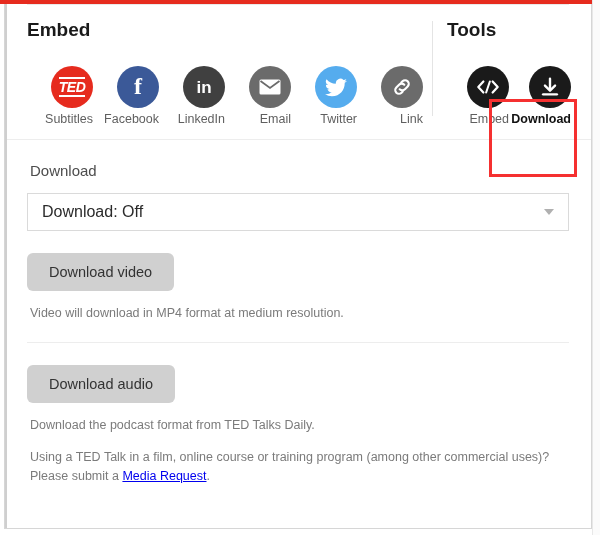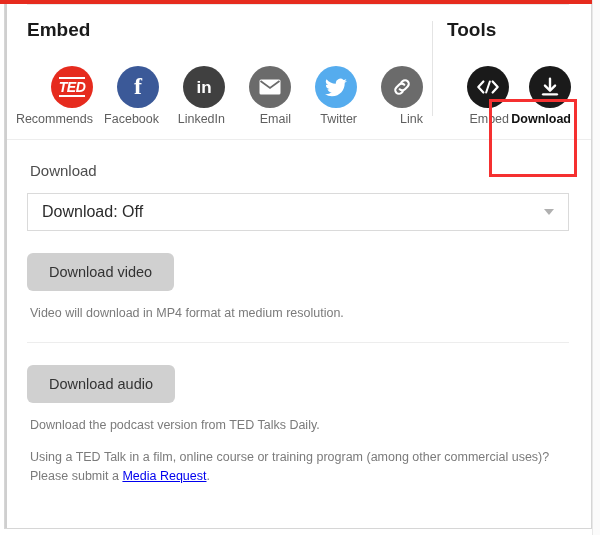--- a/index.html
+++ b/index.html
@@ -235,21 +235,21 @@
       <div class="col-divider"></div>
 
       <div class="share-col">
         <div class="col-head">Embed</div>
         <div class="icon-row">
 
           <div class="icon-item">
             <div class="circle" style="background:#e62b1e">
               <span class="ted-word">TED</span>
             </div>
-            <div class="icon-label">Recommends</div>
+            <div class="icon-label">Subtitles</div>
           </div>
 
           <div class="icon-item">
             <div class="circle" style="background:#3b5998">
               <span class="fb-glyph">f</span>
             </div>
             <div class="icon-label">Facebook</div>
           </div>
 
           <div class="icon-item">
@@ -330,20 +330,20 @@
         <span class="select-value">Download: Off</span>
         <span class="select-arrow"></span>
       </div>
 
       <button class="dl-btn">Download video</button>
       <div class="helper">Video will download in MP4 format at medium resolution.</div>
 
       <hr class="section-hr" style="margin-top:20px">
 
       <button class="dl-btn">Download audio</button>
-      <div class="helper">Download the podcast version from TED Talks Daily.</div>
+      <div class="helper">Download the podcast format from TED Talks Daily.</div>
 
       <div class="para"><span>Using a TED Talk in a film, online course or training program (among other commercial uses)? Please submit a </span><a href="#">Media Request</a><span>.</span></div>
     </div>
   </div>
 
   <div class="annotation-box"></div>
 </div>
 
 </body></html>

